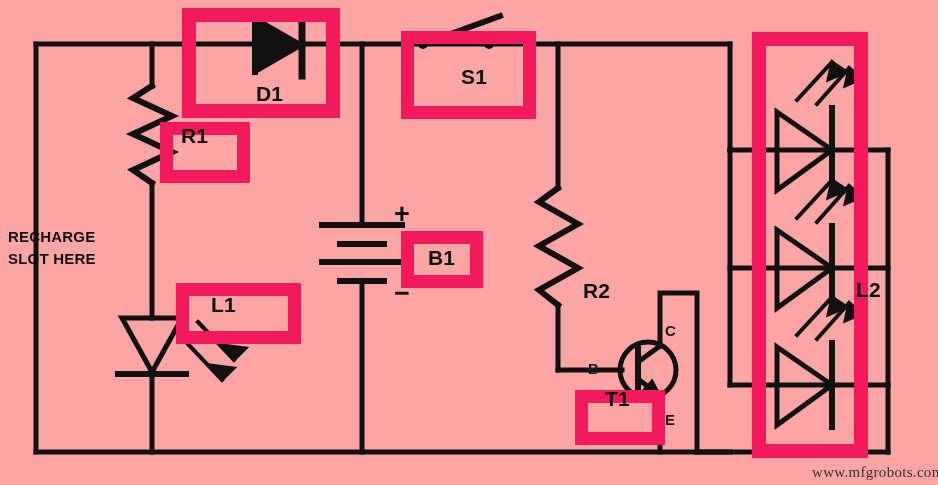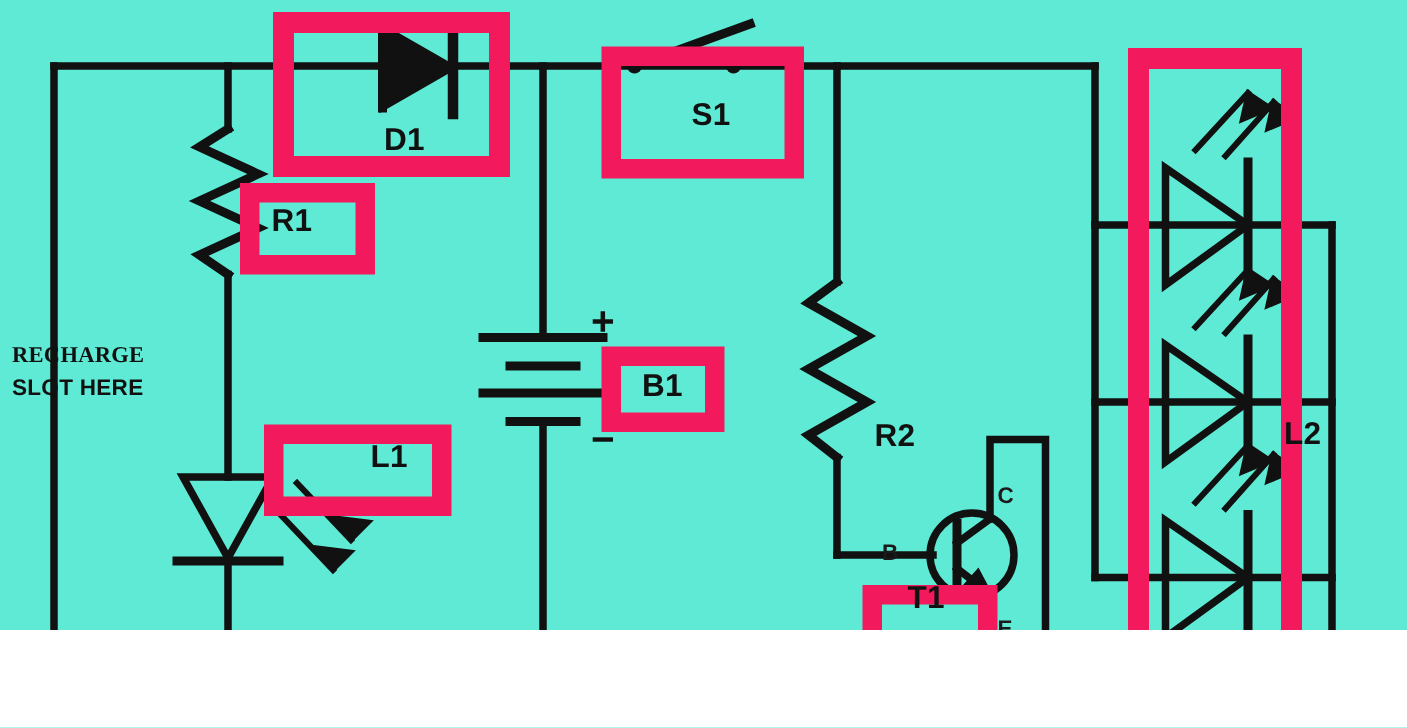--- a/index.html
+++ b/index.html
@@ -7,22 +7,22 @@
     margin: 0;
     padding: 0;
     background: #ffffff;
   }
   body {
     font-family: "Liberation Sans", sans-serif;
   }
   #canvas {
     position: relative;
     width: 938px;
-    height: 420px;
-    background: #5eead4;
+    height: 485px;
+    background: #fca5a5;
     overflow: hidden;
   }
   #schematic {
     position: absolute;
     left: 0;
     top: 0;
     width: 938px;
     height: 485px;
   }
   .lbl {
@@ -176,39 +176,39 @@
   <div class="hl" style="left:182px; top:8px; width:158px; height:110px; border:14px solid #F21A5C;"></div>
   <div class="hl" style="left:160px; top:122px; width:90px; height:61px; border:13px solid #F21A5C;"></div>
   <div class="hl" style="left:176px; top:283px; width:125px; height:61px; border:13px solid #F21A5C;"></div>
   <div class="hl" style="left:401px; top:31px; width:135px; height:88px; border:13px solid #F21A5C;"></div>
   <div class="hl" style="left:401px; top:231px; width:82px; height:57px; border:13px solid #F21A5C;"></div>
   <div class="hl" style="left:575px; top:390px; width:90px; height:55px; border:13px solid #F21A5C;"></div>
   <div class="hl" style="left:752px; top:32px; width:116px; height:426px; border:14px solid #F21A5C;"></div>
 
   <div class="lbl lbl-part" style="left:256px; top:82px;">D1</div>
 
-  <div class="lbl lbl-part" style="left:181px; top:136px;">R1</div>
-
-  <div class="lbl lbl-part" style="left:211px; top:293px;margin-left:36px;">L1</div>
+  <div class="lbl lbl-part" style="left:181px; top:124px;">R1</div>
+
+  <div class="lbl lbl-part" style="left:211px; top:293px;">L1</div>
 
   <div class="lbl lbl-part" style="left:461px; top:65px;">S1</div>
 
   <div class="lbl lbl-part" style="left:428px; top:246px;">B1</div>
 
   <div class="lbl lbl-part" style="left:583px; top:279px;">R2</div>
 
   <div class="lbl lbl-part" style="left:605px; top:387px;">T1</div>
 
   <div class="lbl lbl-l2" style="left:856px; top:278px;">L2</div>
 
   <div class="lbl lbl-pin" style="left:588px; top:361px;">B</div>
   <div class="lbl lbl-pin" style="left:665px; top:323px;">C</div>
   <div class="lbl lbl-pin" style="left:665px; top:412px;">E</div>
 
   <div class="lbl lbl-sign" style="left:394px; top:199px;">+</div>
   <div class="lbl lbl-sign" style="left:394px; top:278px;">−</div>
 
-  <div class="lbl lbl-note" style="left:8px; top:229px;font-family:Liberation Serif, serif;">RECHARGE</div>
+  <div class="lbl lbl-note" style="left:8px; top:229px;">RECHARGE</div>
   <div class="lbl lbl-note" style="left:8px; top:251px;text-align:center;">SLOT HERE</div>
 
   <div class="watermark" style="left:812px; top:464px;">www.mfgrobots.com</div>
 
 </div>
 
 </body></html>

